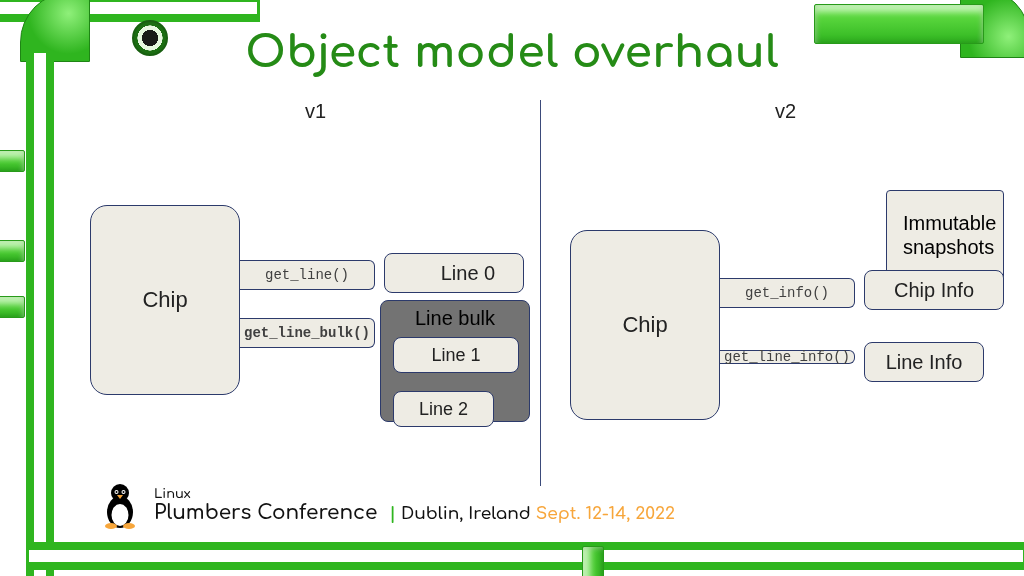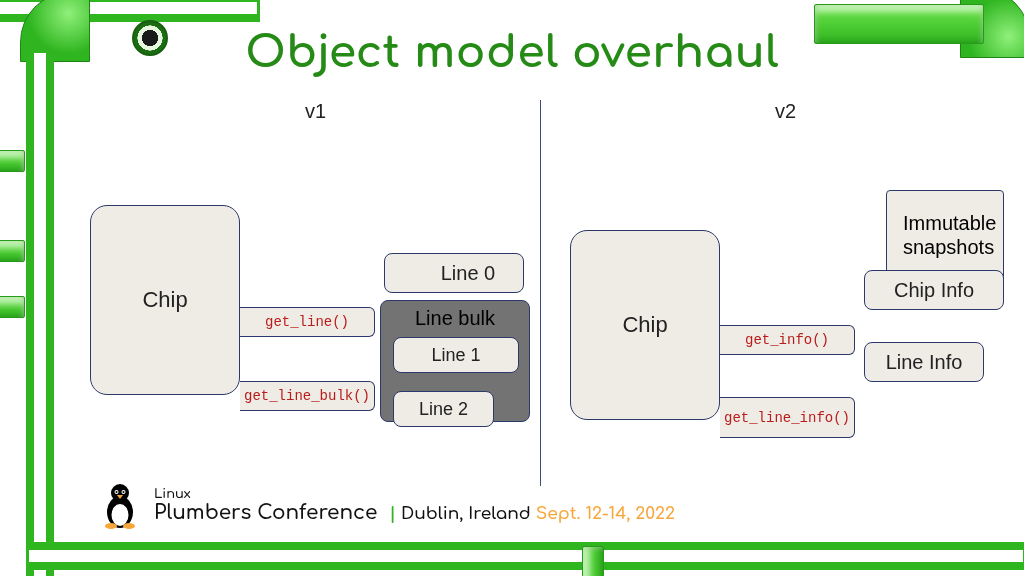--- a/index.html
+++ b/index.html
@@ -54,21 +54,21 @@
     border-radius: 17px;
     display: flex; align-items: center; justify-content: center;
     color:#222;
   }
   .node { font-size: 22px; }
   .small { border-radius: 8px; font-size: 20px; }
   .tiny { border-radius: 8px; font-size: 18px; }
   .method {
     position:absolute; border:1.5px solid #2c3a6b; border-left:none; border-radius:0 6px 6px 0;
     background:#eeece4; font-family: ui-monospace, "Consolas","Courier New",monospace; font-size:14px;
-    display:flex; align-items:center; justify-content:center; color:#b91c1c;margin-top:47px;
+    display:flex; align-items:center; justify-content:center; color:#404040;
   }
   .bulk {
     position:absolute; border:1.5px solid #2c3a6b; border-radius:8px; background:#737373;
   }
   .bulkTitle { position:absolute; top:6px; left:0; right:0; text-align:center; font-size:20px; }
   .note {
     position:absolute; background:#eeece4; border:1.5px solid #2c3a6b; border-radius:4px;
     padding:20px 16px; font-size:20px; text-align:center; line-height:1.2;
   }
   .note::after {
@@ -114,39 +114,39 @@
 
   <div class="colLabel" style="left:225px;">v1</div>
   <div class="colLabel" style="left:695px;">v2</div>
   <div id="divider" style="left:460px;"></div>
 
   <div class="box node" style="left:10px; top:105px; width:150px; height:190px;">Chip</div>
 
   <div class="method" style="left:160px; top:160px; width:135px; height:30px;">get_line()</div>
   <div class="box small" style="left:304px; top:153px; width:140px; height:40px;padding-left:28px;">Line 0</div>
 
-  <div class="method" style="left:160px; top:234px; width:135px; height:30px;">get_line_bulk()</div>
+  <div class="method" style="left:160px; top:218px; width:135px; height:30px;font-weight:bold;">get_line_bulk()</div>
 
   <div class="bulk" style="left:300px; top:200px; width:150px; height:122px;">
     <div class="bulkTitle">Line bulk</div>
     <div class="box tiny" style="left:12px; top:36px; width:126px; height:36px;">Line 1</div>
     <div class="box tiny" style="left:12px; top:90px; width:101px; height:36px;">Line 2</div>
   </div>
 
   <div class="note" style="left:806px; top:90px; width:118px;">
     <span>Immutable</span><br>
     <span>snapshots</span>
   </div>
 
   <div class="box node" style="left:490px; top:130px; width:150px; height:190px;">Chip</div>
 
   <div class="method" style="left:640px; top:178px; width:135px; height:30px;">get_info()</div>
   <div class="box small" style="left:784px; top:170px; width:140px; height:40px;">Chip Info</div>
 
-  <div class="method" style="left:640px; top:250px; width:135px; height:41px;">get_line_info()</div>
+  <div class="method" style="left:640px; top:250px; width:135px; height:14px;">get_line_info()</div>
   <div class="box small" style="left:784px; top:242px; width:120px; height:40px;">Line Info</div>
 </div>
 
 <div class="footer">
   <svg class="penguin" viewBox="0 0 40 48">
     <ellipse cx="20" cy="30" rx="13" ry="16" fill="#000"></ellipse>
     <ellipse cx="20" cy="33" rx="8.5" ry="11" fill="#fff"></ellipse>
     <circle cx="20" cy="11" r="9" fill="#000"></circle>
     <circle cx="16.5" cy="10" r="2" fill="#fff"></circle>
       <circle cx="16.5" cy="10" r="1" fill="#000"></circle>

